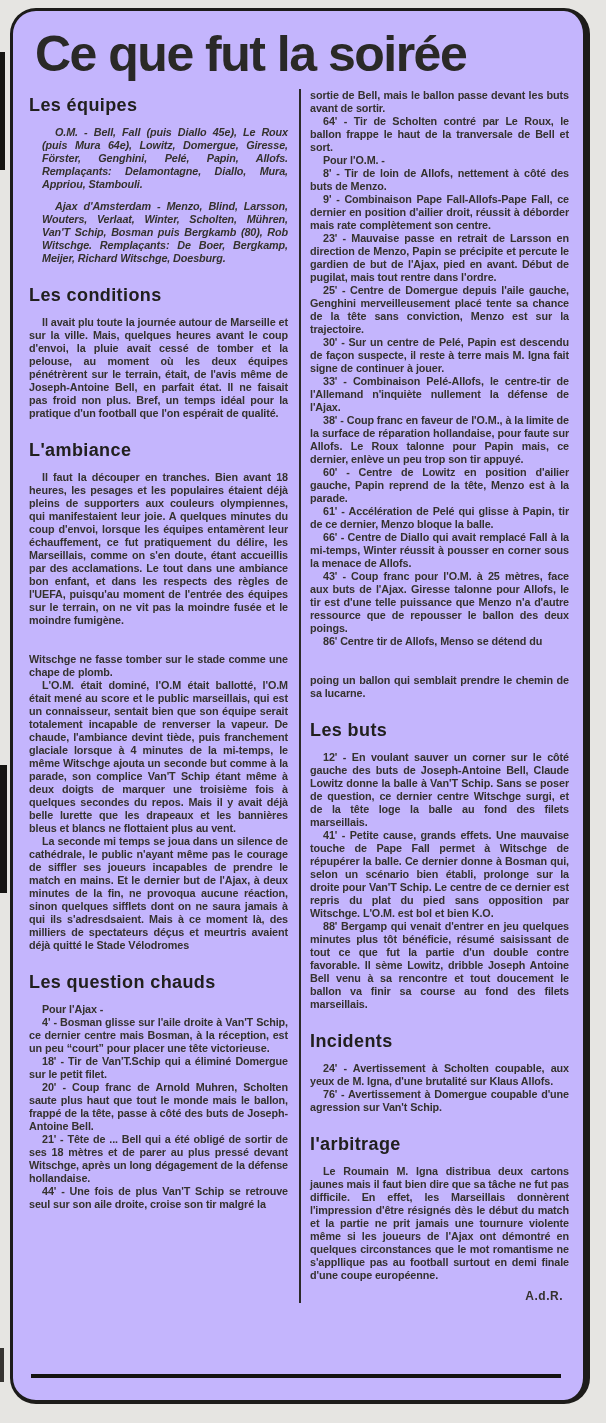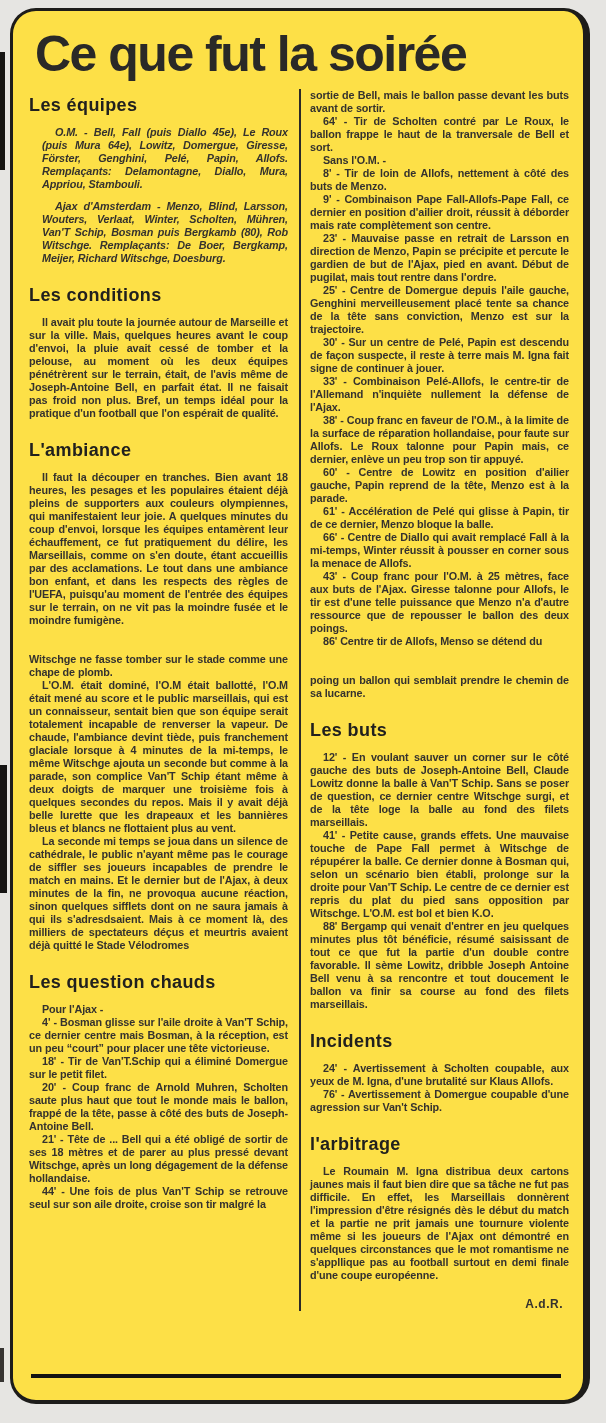--- a/index.html
+++ b/index.html
@@ -6,21 +6,21 @@
   .page {
     position:relative; width:606px; height:1423px;
     background:#e6e5e2; overflow:hidden;
     font-family:"Liberation Sans", sans-serif;
   }
   .frame {
     position:absolute; left:10px; top:8px; width:580px; height:1396px;
     box-sizing:border-box;
     border:3px solid #1d1c1a; border-right-width:7px; border-bottom-width:4px;
     border-radius:26px;
-    background:#fde047;
+    background:#c4b5fd;
     overflow:hidden;
   }
   .artifact { position:absolute; background:#161513; }
   .art-a { left:0; top:52px; width:5px; height:118px; }
   .art-b { left:0; top:765px; width:7px; height:128px; }
   .art-c { left:0; top:1348px; width:4px; height:34px; opacity:.85; }
   .headline {
     font-size:50px; font-weight:bold; color:#2a2927;
     letter-spacing:-1.5px; padding:14px 10px 4px 22px;
     white-space:nowrap;
@@ -35,21 +35,21 @@
   }
   h2.first { margin-top:6px; }
   p {
     font-size:10.8px; line-height:13px; font-weight:700;
     color:#35322e; text-align:justify; margin:0; text-indent:13px;
     letter-spacing:-0.1px;
   }
   p.teams { font-style:italic; margin:4px 0 9px 13px; }
   p.noindent { text-indent:0; }
   p.gap-lg { margin-top:26px; }
-  .byline { text-align:right; text-indent:0; margin-top:16px; padding-right:6px; font-size:12px; letter-spacing:.5px; }
+  .byline { text-align:right; text-indent:0; margin-top:8px; padding-right:6px; font-size:12px; letter-spacing:.5px; }
   .bottom-rule {
     position:absolute; left:18px; right:22px; bottom:22px; height:4px;
     background:#141311;
   }
 </style>
 </head>
 <body>
 
 <div class="page">
   <div class="artifact art-a"></div>
@@ -80,21 +80,21 @@
         <p>4' - Bosman glisse sur l'aile droite à Van'T Schip, ce dernier centre mais Bosman, à la réception, est un peu “court” pour placer une tête victorieuse.</p>
         <p>18' - Tir de Van'T.Schip qui a éliminé Domergue sur le petit filet.</p>
         <p>20' - Coup franc de Arnold Muhren, Scholten saute plus haut que tout le monde mais le ballon, frappé de la tête, passe à côté des buts de Joseph-Antoine Bell.</p>
         <p>21' - Tête de ... Bell qui a été obligé de sortir de ses 18 mètres et de parer au plus pressé devant Witschge, après un long dégagement de la défense hollandaise.</p>
         <p>44' - Une fois de plus Van'T Schip se retrouve seul sur son aile droite, croise son tir malgré la</p>
       </div>
 
       <div class="col col-right">
         <p class="noindent">sortie de Bell, mais le ballon passe devant les buts avant de sortir.</p>
         <p>64' - Tir de Scholten contré par Le Roux, le ballon frappe le haut de la tranversale de Bell et sort.</p>
-        <p>Sans l'O.M. -</p>
+        <p>Pour l'O.M. -</p>
         <p>8' - Tir de loin de Allofs, nettement à côté des buts de Menzo.</p>
         <p>9' - Combinaison Pape Fall-Allofs-Pape Fall, ce dernier en position d'ailier droit, réussit à déborder mais rate complètement son centre.</p>
         <p>23' - Mauvaise passe en retrait de Larsson en direction de Menzo, Papin se précipite et percute le gardien de but de l'Ajax, pied en avant. Début de pugilat, mais tout rentre dans l'ordre.</p>
         <p>25' - Centre de Domergue depuis l'aile gauche, Genghini merveilleusement placé tente sa chance de la tête sans conviction, Menzo est sur la trajectoire.</p>
         <p>30' - Sur un centre de Pelé, Papin est descendu de façon suspecte, il reste à terre mais M. Igna fait signe de continuer à jouer.</p>
         <p>33' - Combinaison Pelé-Allofs, le centre-tir de l'Allemand n'inquiète nullement la défense de l'Ajax.</p>
         <p>38' - Coup franc en faveur de l'O.M., à la limite de la surface de réparation hollandaise, pour faute sur Allofs. Le Roux talonne pour Papin mais, ce dernier, enlève un peu trop son tir appuyé.</p>
         <p>60' - Centre de Lowitz en position d'ailier gauche, Papin reprend de la tête, Menzo est à la parade.</p>
         <p>61' - Accélération de Pelé qui glisse à Papin, tir de ce dernier, Menzo bloque la balle.</p>
         <p>66' - Centre de Diallo qui avait remplacé Fall à la mi-temps, Winter réussit à pousser en corner sous la menace de Allofs.</p>

